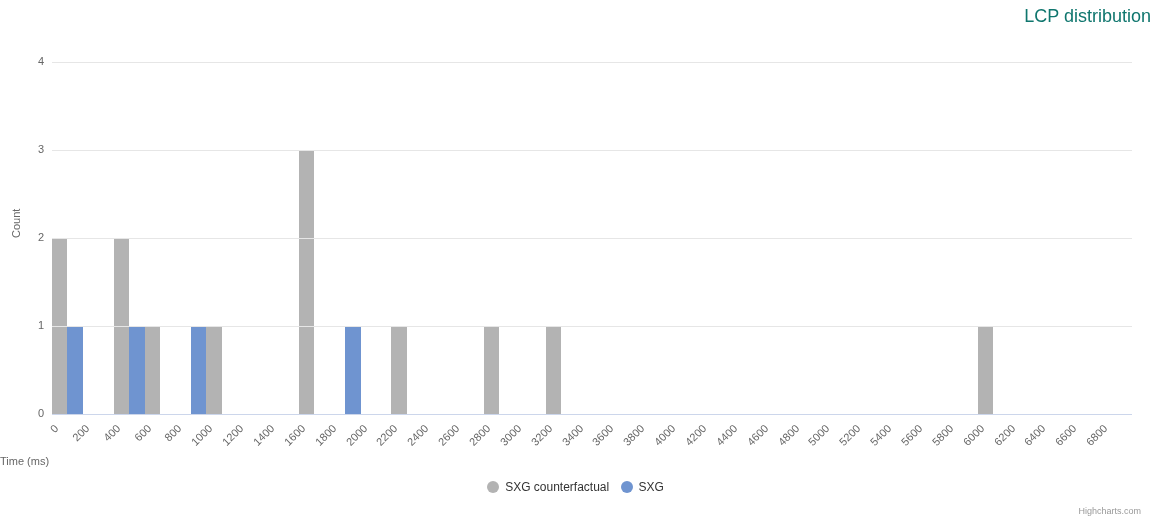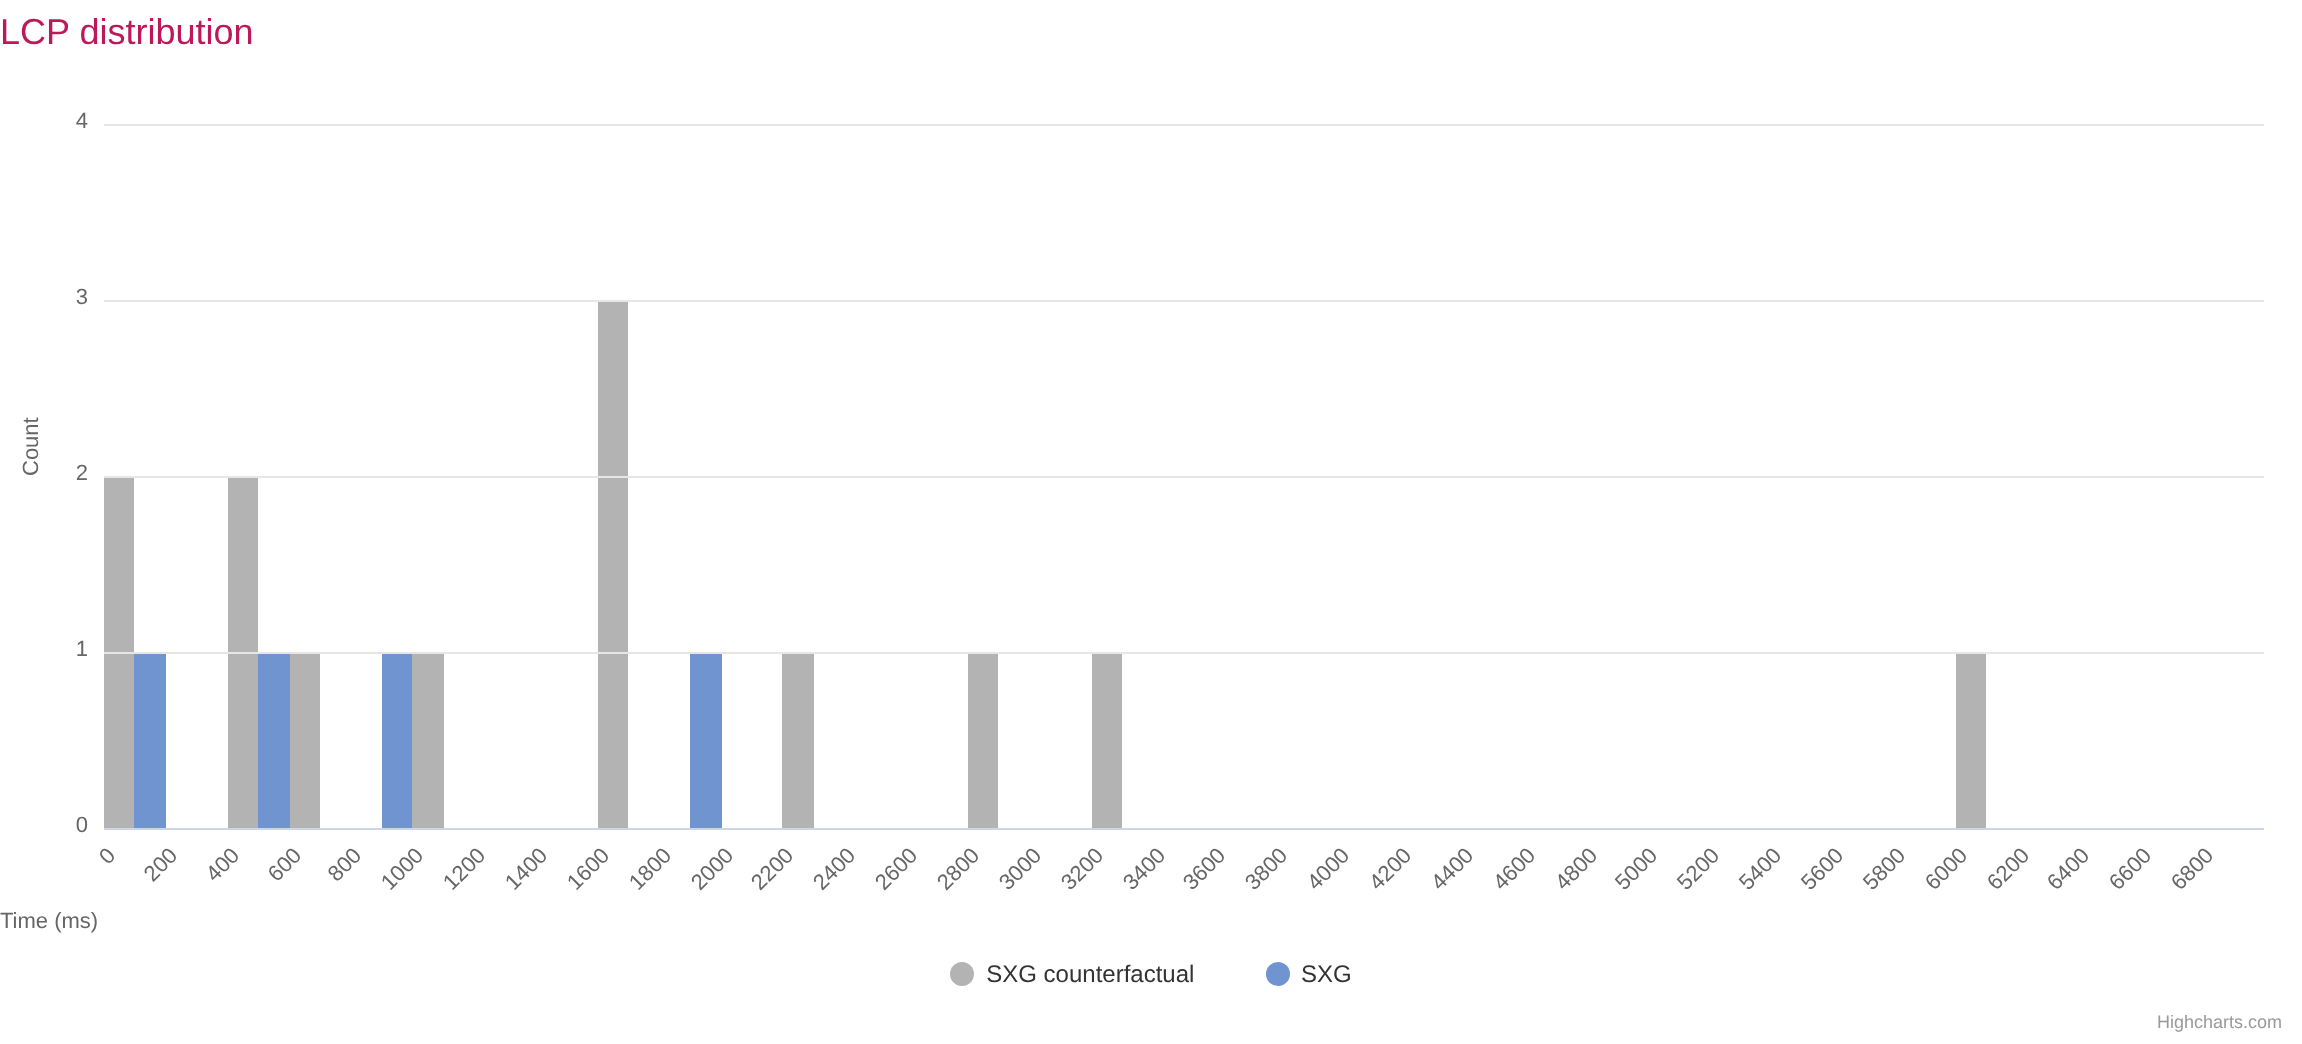--- a/index.html
+++ b/index.html
@@ -15,23 +15,23 @@
   .chart {
     position: relative;
     width: 1151px;
     height: 522px;
   }
   .title {
     position: absolute;
     top: 6px;
     left: 0;
     width: 100%;
-    text-align: left;
+    text-align: right;
     font-size: 18px;
-    color: #be185d;
+    color: #0f766e;
     font-weight: 400;
   }
   .plot-area {
     position: absolute;
     left: 52px;
     top: 62px;
     width: 1080px;
     height: 352px;
   }
   .grid-line {
@@ -104,21 +104,21 @@
     left: 0;
     width: 100%;
     top: 480px;
     text-align: center;
     font-size: 12px;
     color: #333333;
   }
   .legend-item {
     display: inline-flex;
     align-items: center;
-    margin: 0 16px;
+    margin: 0 4px;
     gap: 6px;
   }
   .swatch {
     width: 12px;
     height: 12px;
     border-radius: 6px;
     display: inline-block;
   }
   .swatch.gray { background: #b3b3b3; }
   .swatch.blue { background: #6f94d0; }

